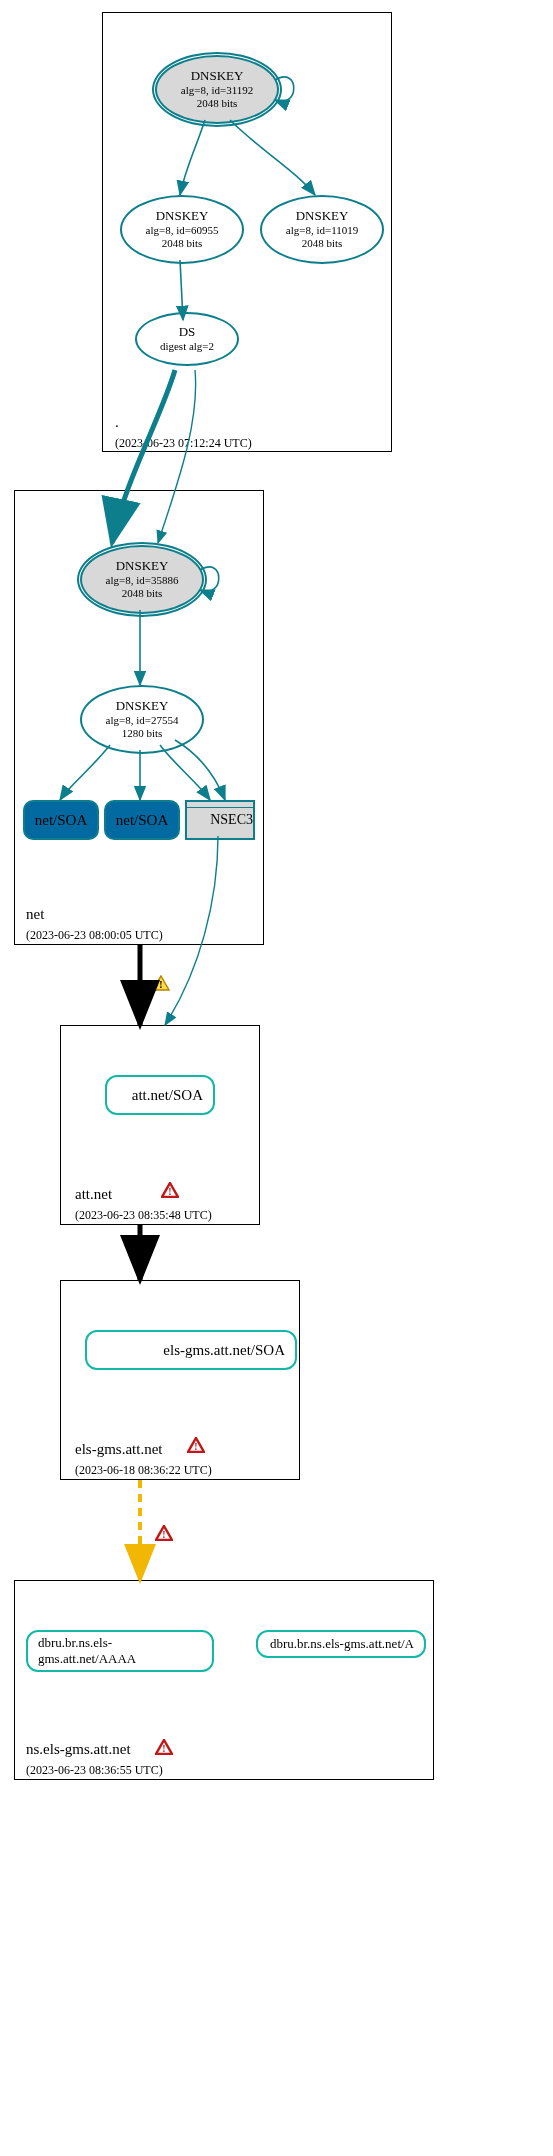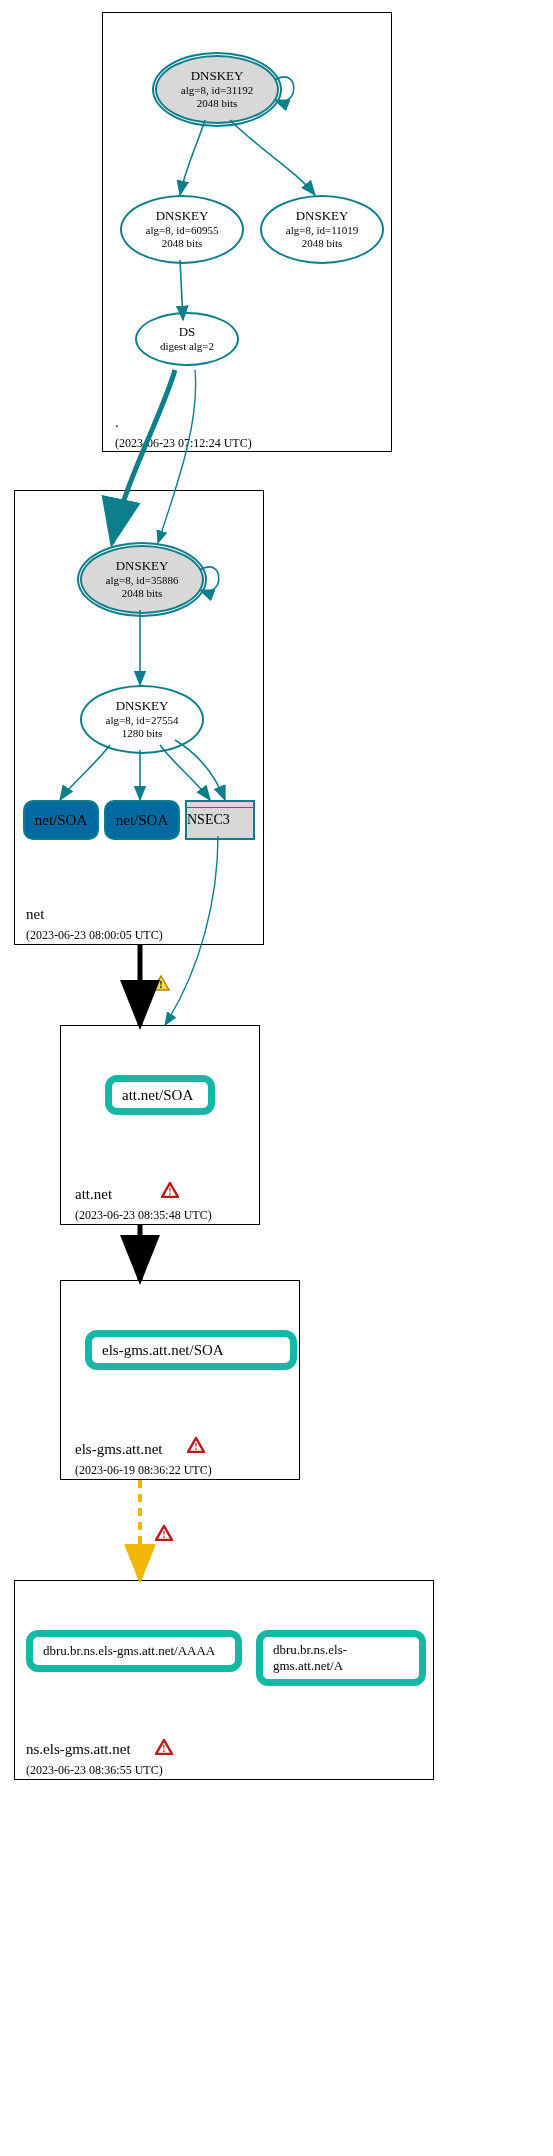--- a/index.html
+++ b/index.html
@@ -52,37 +52,37 @@
     border: 2px solid #0d7f8c;
     border-radius: 10px;
     background: #0369a1;
     display: flex;
     align-items: center;
     justify-content: center;
     font-size: 15px;
   }
   .soa-box {
     position: absolute;
-    border: 7px solid #14b8a6;
+    border: 2px solid #14b8a6;
     border-radius: 12px;
     background: #fff;
     display: flex;
     align-items: center;
-    justify-content: flex-start;
+    justify-content: flex-end;
     font-size: 15px;
     padding: 0 10px;
     box-sizing: border-box;
   }
   .nsec3-box {
     position: absolute;
     border: 2px solid #0d7f8c;
     background: #d8d8d8;
     display: flex;
     align-items: center;
-    justify-content: flex-start;
+    justify-content: flex-end;
     font-size: 14px;
   }
   .nsec3-box::before {
     content: "";
     position: absolute;
     left: 0; right: 0; top: 5px;
     border-top: 1px solid #0d7f8c;
   }
   .warn-icon {
     position: absolute;
@@ -115,21 +115,21 @@
 
 <div class="zone-box" style="left:60px; top:1025px; width:200px; height:200px;"></div>
 <div class="zone-label" style="left:75px; top:1185px;">
   <span>att.net</span><br>
   <span class="zone-ts">(2023-06-23 08:35:48 UTC)</span>
 </div>
 
 <div class="zone-box" style="left:60px; top:1280px; width:240px; height:200px;"></div>
 <div class="zone-label" style="left:75px; top:1440px;">
   <span>els-gms.att.net</span><br>
-  <span class="zone-ts">(2023-06-19 08:36:22 UTC)</span>
+  <span class="zone-ts">(2023-06-18 08:36:22 UTC)</span>
 </div>
 
 <div class="zone-box" style="left:14px; top:1580px; width:420px; height:200px;"></div>
 <div class="zone-label" style="left:26px; top:1740px;">
   <span>ns.els-gms.att.net</span><br>
   <span class="zone-ts">(2023-06-23 08:36:55 UTC)</span>
 </div>
 
 <div class="ellipse key" style="left:155px; top:55px; width:120px; height:65px;">
   <span>DNSKEY</span>
@@ -177,24 +177,24 @@
 </div>
 
 <div class="soa-box" style="left:105px; top:1075px; width:110px; height:40px;">
   <span>att.net/SOA</span>
 </div>
 
 <div class="soa-box" style="left:85px; top:1330px; width:212px; height:40px;">
   <span>els-gms.att.net/SOA</span>
 </div>
 
-<div class="soa-box" style="left:26px; top:1630px; width:216px; height:42px; font-size:13px;">
+<div class="soa-box" style="left:26px; top:1630px; width:188px; height:42px; font-size:13px;">
   <span>dbru.br.ns.els-gms.att.net/AAAA</span>
 </div>
-<div class="soa-box" style="left:256px; top:1630px; width:170px; height:56px; font-size:13px;">
+<div class="soa-box" style="left:256px; top:1630px; width:170px; height:28px; font-size:13px;">
   <span>dbru.br.ns.els-gms.att.net/A</span>
 </div>
 
 <svg class="warn-icon" style="left:152px; top:975px;">
   <polygon points="9,1 17,15 1,15" fill="#ffd94a" stroke="#b38600" stroke-width="1.5"></polygon>
   <text x="9" y="13" text-anchor="middle" font-size="10" font-weight="bold" fill="#000">!</text>
 </svg>
 
 <svg class="warn-icon" style="left:161px; top:1182px;">
   <polygon points="9,1 17,15 1,15" fill="#fff" stroke="#c01818" stroke-width="2.5"></polygon>

